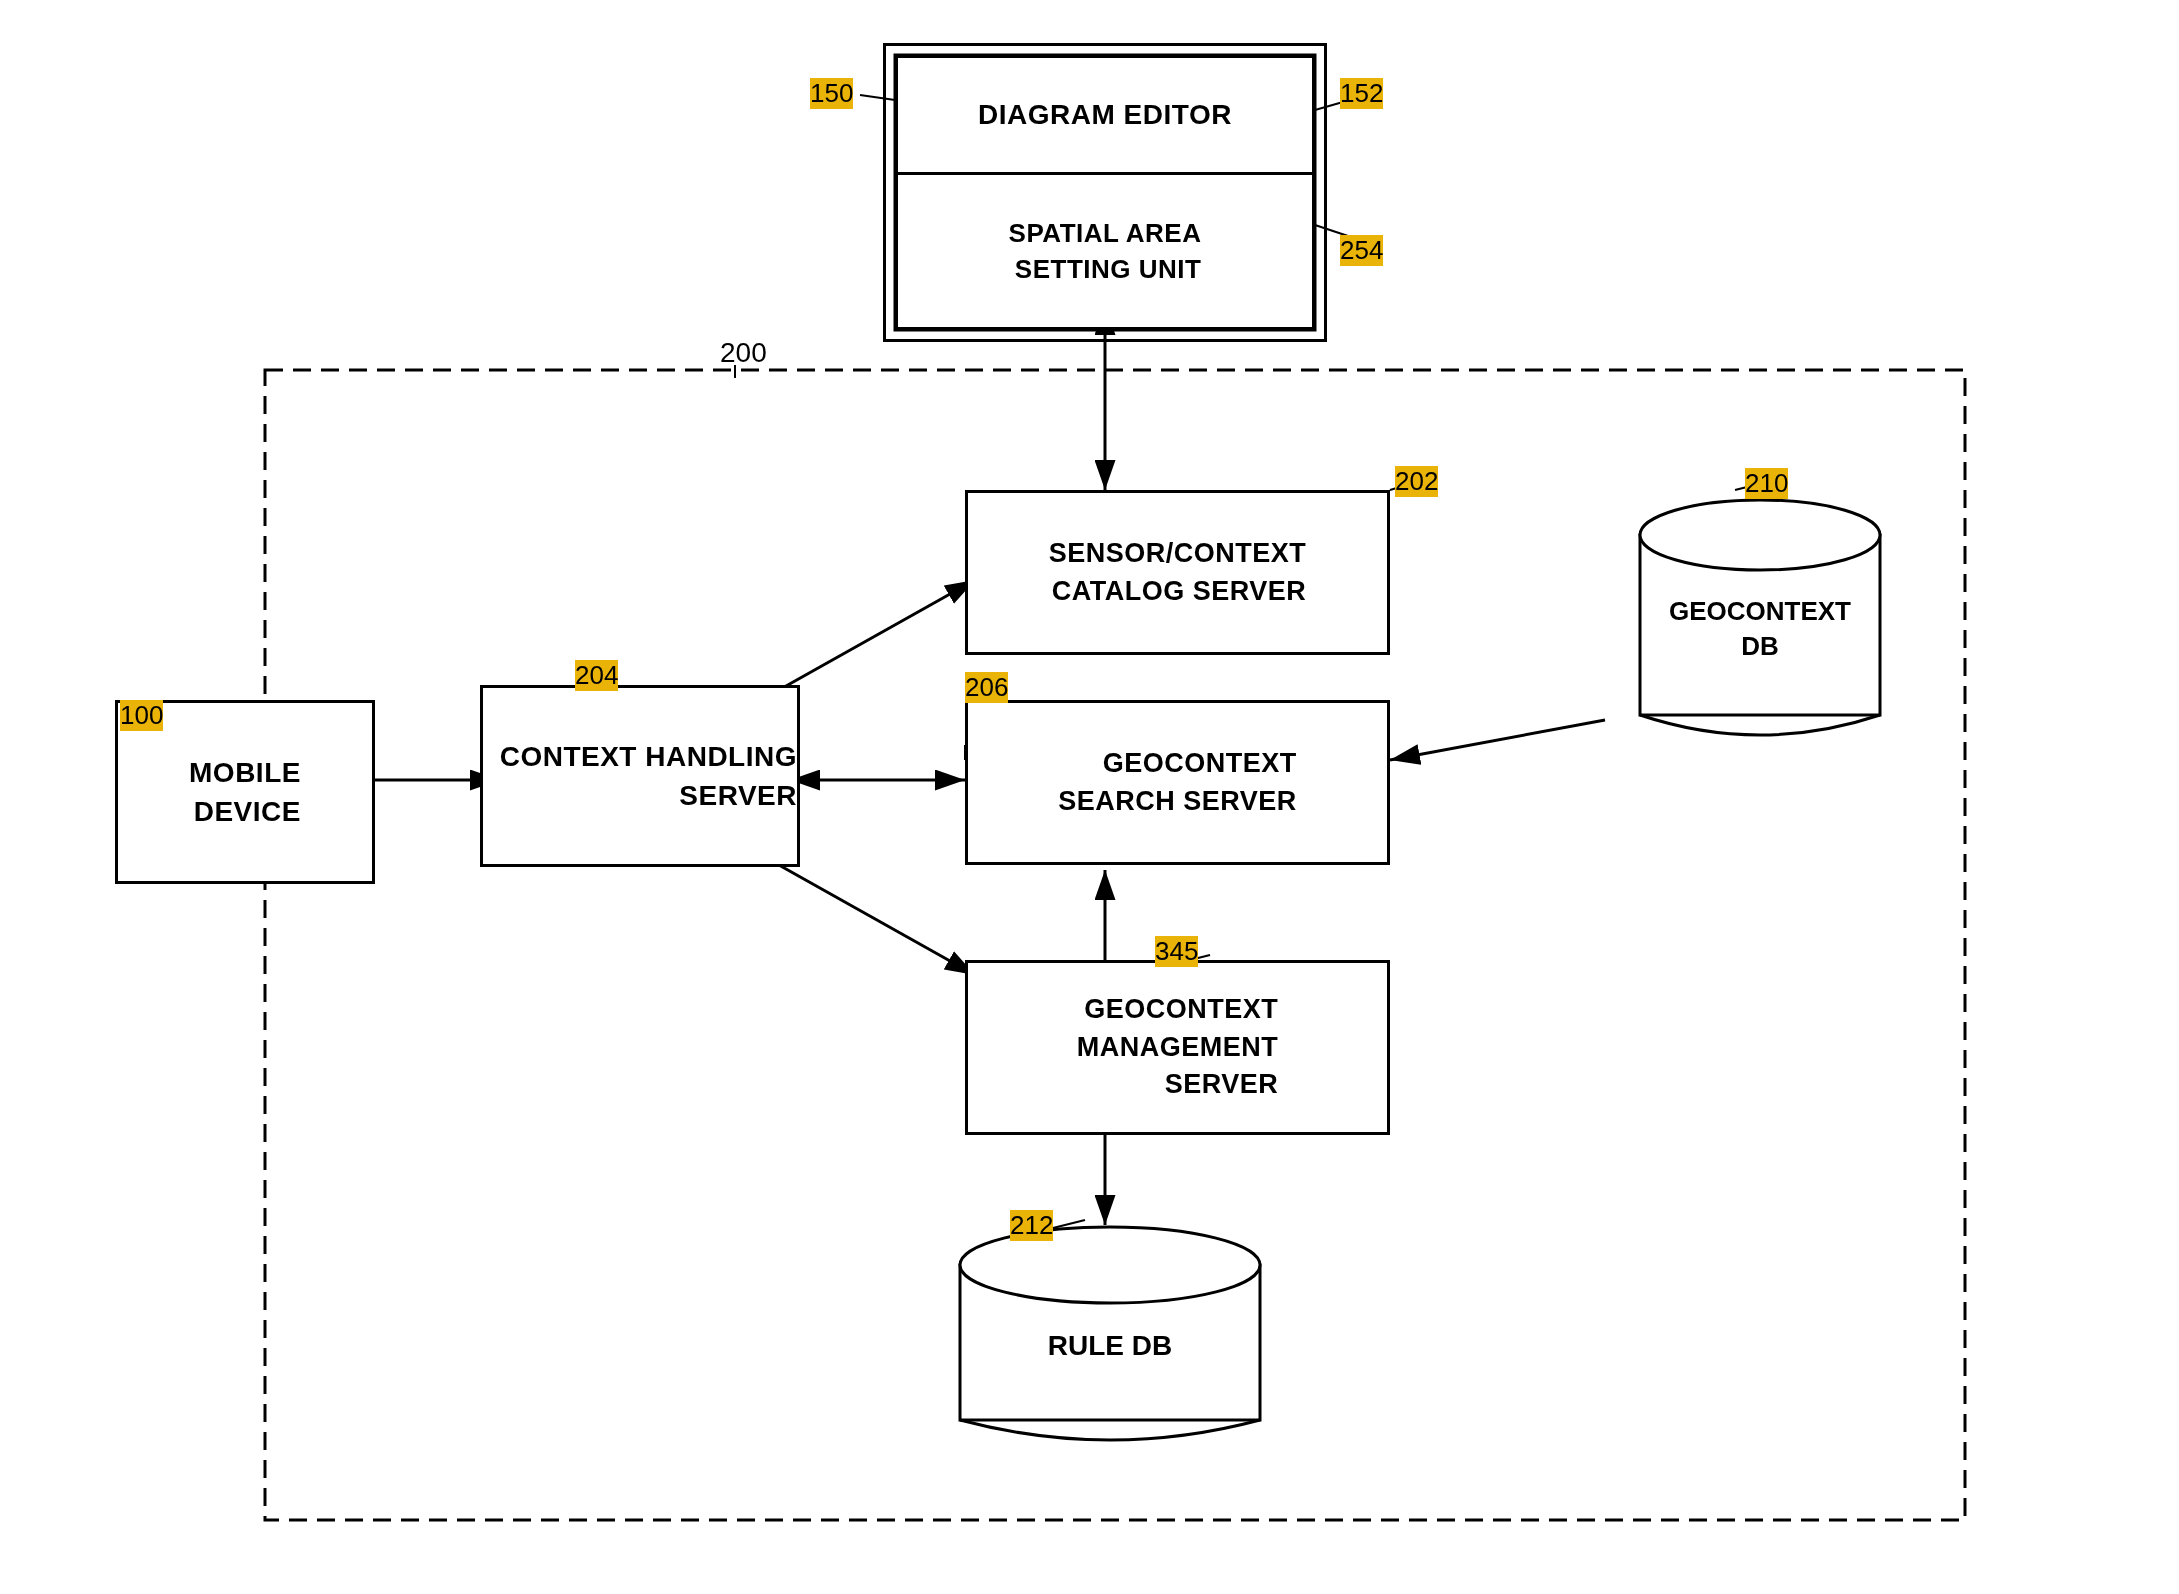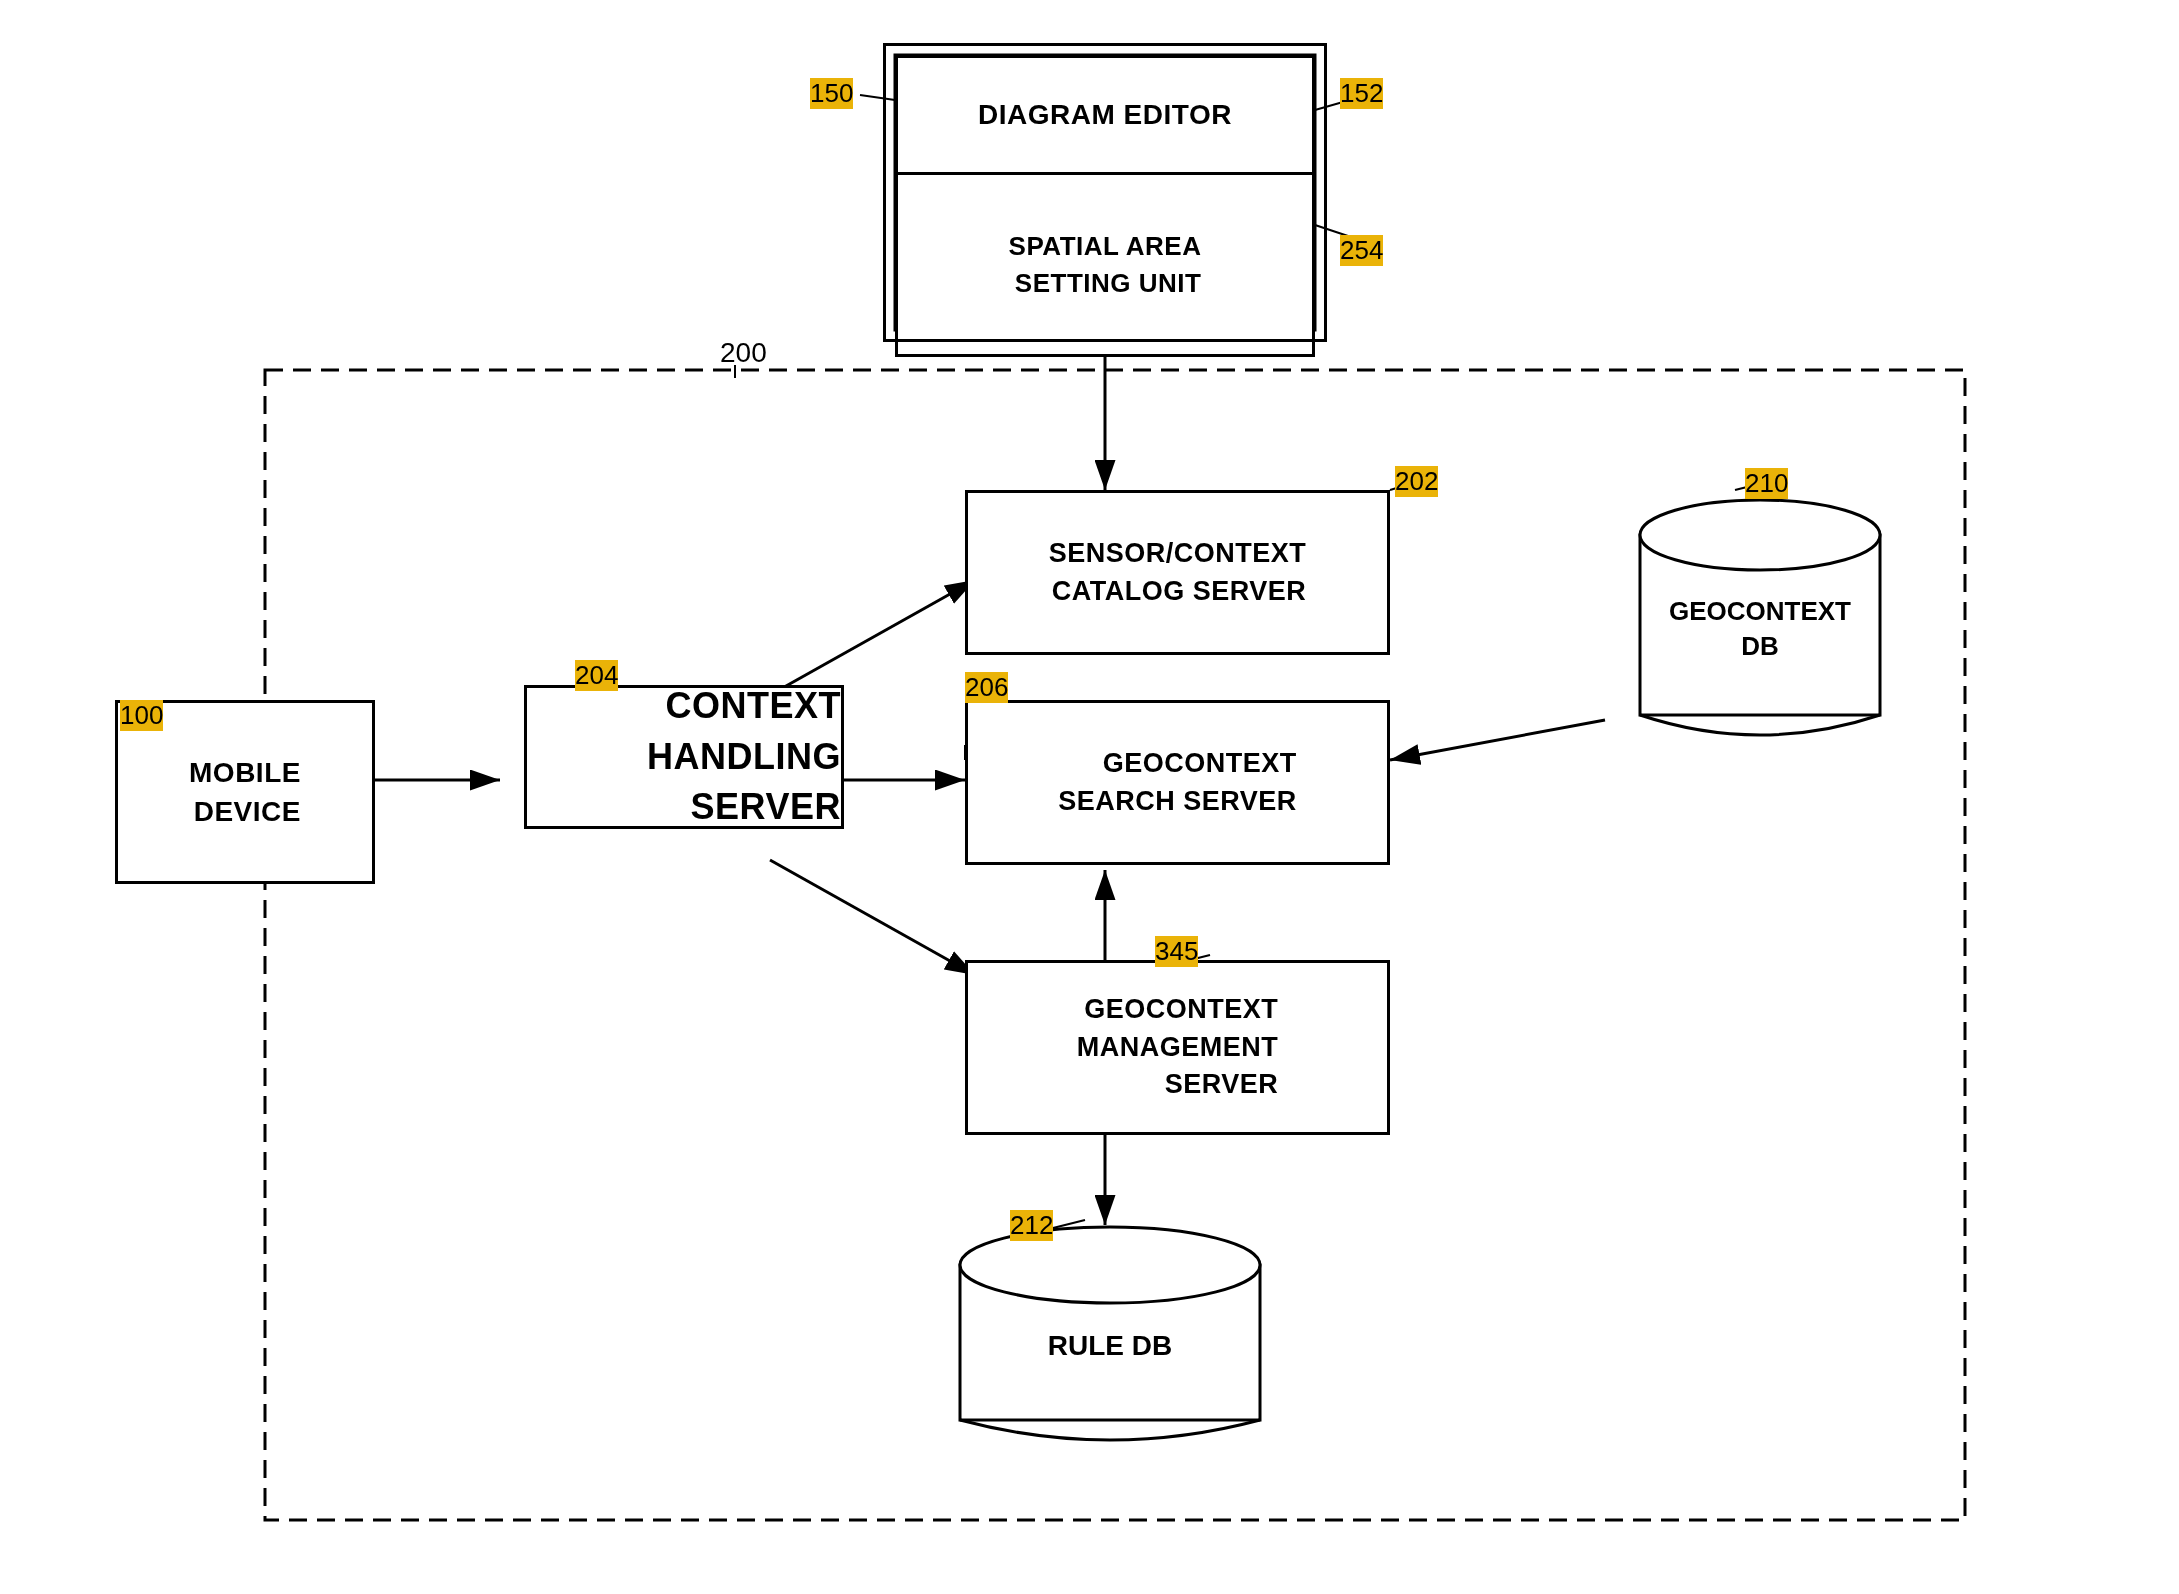--- a/index.html
+++ b/index.html
@@ -106,36 +106,36 @@
 
     <line x1="1045" y1="1230" x2="1085" y2="1220" stroke="#000" stroke-width="2"></line>
 
     <line x1="185" y1="730" x2="225" y2="720" stroke="#000" stroke-width="2"></line>
   </svg>
 
   <div class="box" style="left:895px; top:55px; width:420px; height:120px; font-size:28px;">
     <span>DIAGRAM EDITOR</span>
   </div>
 
-  <div class="box" style="left:895px; top:175px; width:420px; height:182px; border-top:0px; font-size:26px; line-height:1.4;">
+  <div class="box" style="left:895px; top:175px; width:420px; height:155px; border-top:0px; font-size:26px; line-height:1.4;">
     <span>SPATIAL AREA<br>SETTING UNIT</span>
   </div>
 
   <div style="position:absolute; left:883px; top:43px; width:444px; height:299px; border:3px solid #000; pointer-events:none;"></div>
 
   <div class="label" style="left:810px; top:78px;">150</div>
   <div class="label" style="left:1340px; top:78px;">152</div>
   <div class="label" style="left:1340px; top:235px;">254</div>
 
   <div class="box" style="left:115px; top:700px; width:260px; height:184px; font-size:28px; line-height:1.4;">
     <span>MOBILE<br>DEVICE</span>
   </div>
   <div class="label" style="left:120px; top:700px;">100</div>
 
-  <div class="box" style="left:524px; top:685px; width:320px; height:144px; font-size:36px; line-height:1.4;">
+  <div class="box" style="left:480px; top:685px; width:320px; height:182px; font-size:28px; line-height:1.4;">
     <span>CONTEXT
 HANDLING SERVER</span>
   </div>
   <div class="label" style="left:575px; top:660px;">204</div>
 
   <div class="box" style="left:965px; top:490px; width:425px; height:165px; font-size:27px; line-height:1.4;">
     <span>SENSOR/CONTEXT<br>CATALOG SERVER</span>
   </div>
   <div class="label" style="left:1395px; top:466px;">202</div>
 

